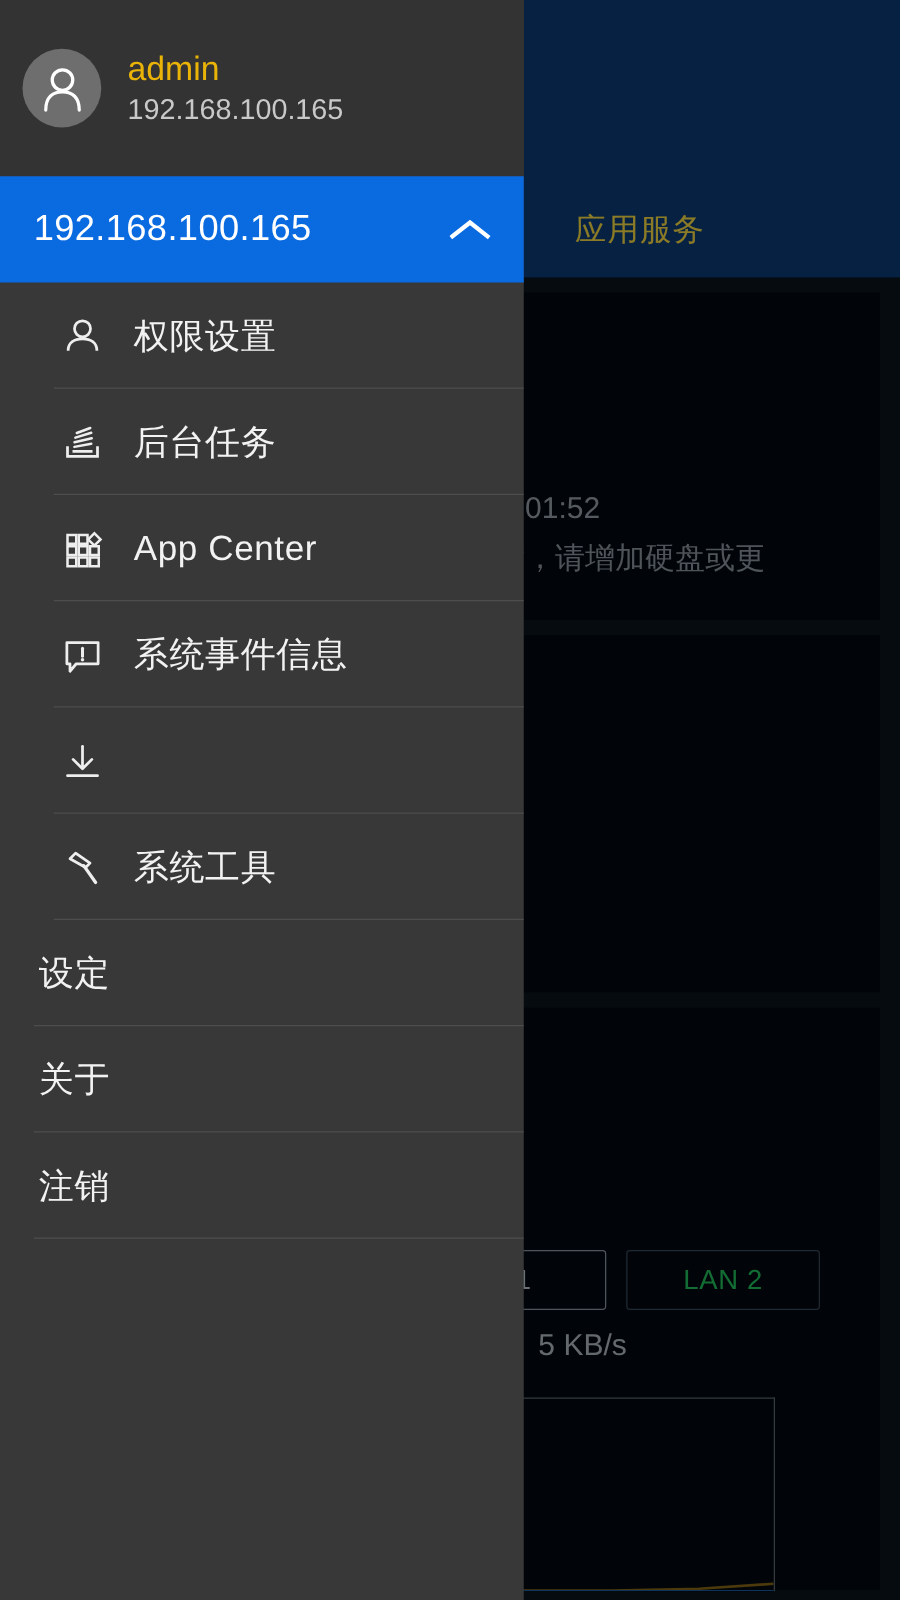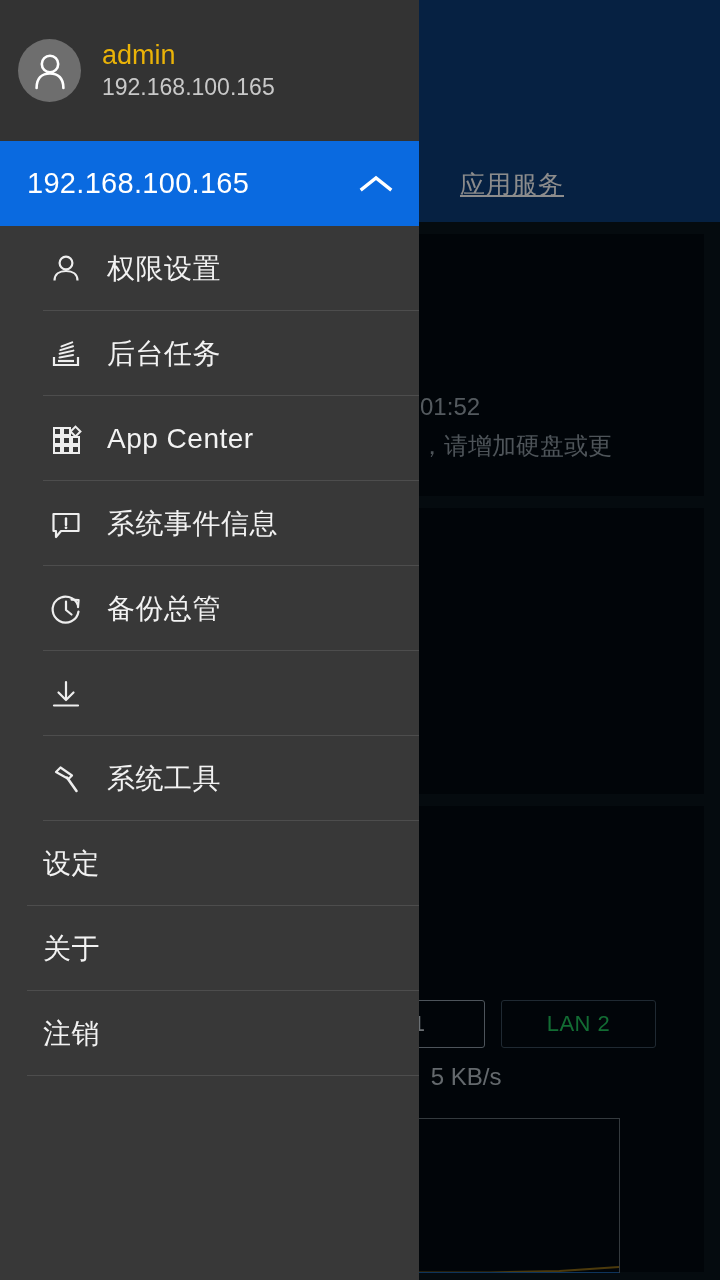--- a/index.html
+++ b/index.html
@@ -17,21 +17,21 @@
   .bg-header {
     position:absolute; left:0; top:0; width:720px; height:222px;
     background:#0b3c78;
   }
   .bg-tabs {
     position:absolute; left:0; top:146px; width:720px; height:76px;
     display:flex; align-items:center;
   }
   .bg-tab {
     flex:0 0 auto; padding:0 30px; height:76px; line-height:76px;
-    color:#ffffff; font-size:25px; letter-spacing:1px;text-decoration:underline;
+    color:#fde047; font-size:25px; letter-spacing:1px;
   }
   .bg-tab.spacer { flex:0 0 430px; padding:0; }
 
   .bg-body { position:absolute; left:0; top:222px; width:720px; height:1058px; background:#0a141c; }
 
   .panel { position:absolute; background:#020a11; }
   .panel-1 { left:16px; top:234px; width:688px; height:262px; }
   .panel-2 { left:16px; top:508px; width:688px; height:286px; }
   .panel-3 { left:16px; top:806px; width:688px; height:466px; }
 
@@ -114,21 +114,21 @@
     height:85px; display:flex; align-items:center;
     position:relative; padding-left:47px;
   }
   .mrow .ico { width:56px; flex:0 0 56px; display:flex; align-items:center; }
   .mrow .lbl { color:#f2f2f2; font-size:28px; margin-left:4px; letter-spacing:.5px; }
   .mrow.sub::after {
     content:""; position:absolute; left:43px; right:0; bottom:0;
     height:1px; background:#4d4d4d;
   }
   .mrow.root { padding-left:27px; }
-  .mrow.root .lbl { margin-left:16px; }
+  .mrow.root .lbl { margin-left:4px; }
   .mrow.root::after {
     content:""; position:absolute; left:27px; right:0; bottom:0;
     height:1px; background:#4d4d4d;
   }
   .mrow.root.first-root { }
 
   svg { display:block; }
 </style>
 </head>
 <body>
@@ -249,30 +249,20 @@
         <span class="ico">
           <svg width="38" height="38" viewBox="0 0 38 38">
             <path d="M6.5 9 L31.5 9 L31.5 26 L14 26 L9 32 L9 26 L6.5 26 Z" fill="none" stroke="#eee" stroke-width="2.2" stroke-linejoin="round"></path>
             <path d="M19 13.5 L19 20" stroke="#eee" stroke-width="2.4" stroke-linecap="round"></path>
             <circle cx="19" cy="22.8" r="1.4" fill="#eee"></circle>
           </svg>
         </span>
         <span class="lbl">系统事件信息</span>
       </div>
 
-      <div class="mrow sub">
-        <span class="ico">
-          <svg width="38" height="38" viewBox="0 0 38 38">
-            <path d="M30.8 15 A13 13 0 1 0 31.5 21.5" fill="none" stroke="#eee" stroke-width="2.2" stroke-linecap="round"></path>
-            <path d="M24.5 9.6 L31.6 10 L31 17.2" fill="none" stroke="#eee" stroke-width="2.2" stroke-linecap="round" stroke-linejoin="round"></path>
-            <path d="M19 11.5 L19 20 L24.5 24.5" fill="none" stroke="#eee" stroke-width="2.2" stroke-linecap="round" stroke-linejoin="round"></path>
-          </svg>
-        </span>
-        <span class="lbl">备份总管</span>
-      </div>
 
       <div class="mrow sub">
         <span class="ico">
           <svg width="38" height="38" viewBox="0 0 38 38">
             <path d="M19 7 L19 24" stroke="#eee" stroke-width="2.2" stroke-linecap="round"></path>
             <path d="M11.5 17.5 L19 25 L26.5 17.5" fill="none" stroke="#eee" stroke-width="2.2" stroke-linecap="round" stroke-linejoin="round"></path>
             <path d="M7 30.5 L31 30.5" stroke="#eee" stroke-width="2.2" stroke-linecap="round"></path>
           </svg>
         </span>
       </div>

